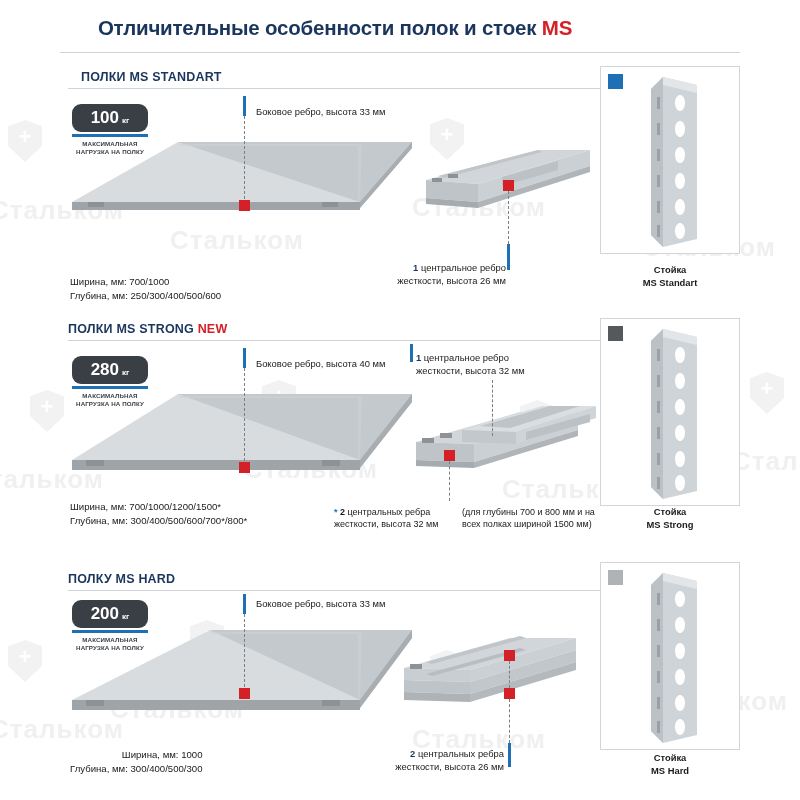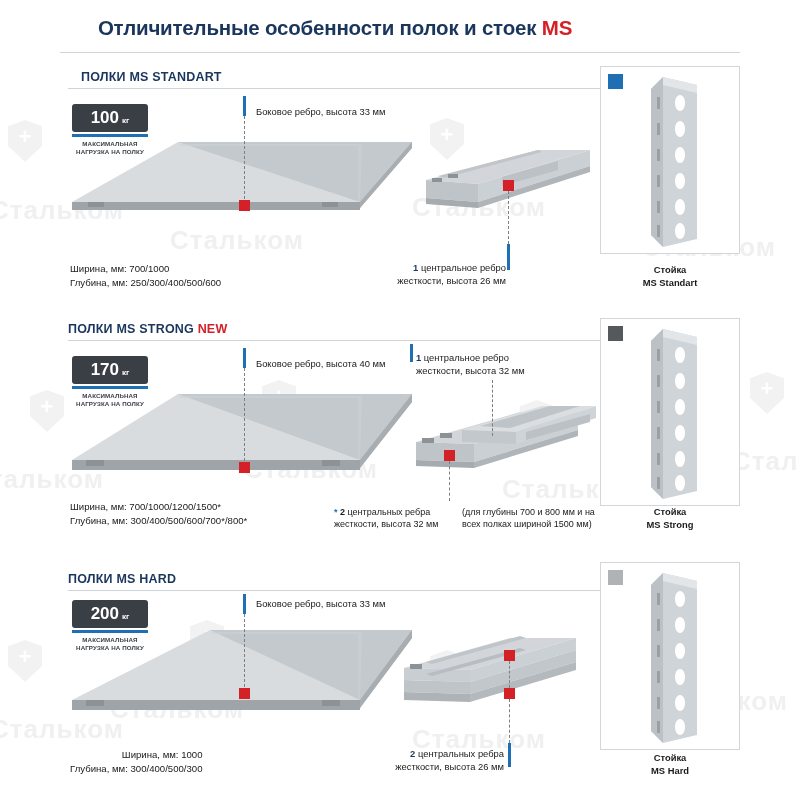--- a/index.html
+++ b/index.html
@@ -47,21 +47,21 @@
   .sec-title {
     position:absolute; font-size:12.5px; font-weight:bold; color:#1b365d;
     letter-spacing:0.2px;
   }
   .sec-title .new { color:#d42027; }
   .sec-rule { position:absolute; height:1px; background:#cfd4da; }
 
   
   .badge { position:absolute; width:76px; text-align:center; }
   .badge .box {
-    background:#3a3f45; color:#fff; border-radius:3px;
+    background:#3a3f45; color:#fff; border-radius:9px;
     padding:5px 4px 6px; display:flex; align-items:baseline; justify-content:center; gap:3px;
   }
   .badge .num { font-size:17px; font-weight:bold; line-height:1; }
   .badge .unit { font-size:8px; font-weight:bold; }
   .badge .bar { height:3px; background:#1f6fb4; margin-top:2px; }
   .badge .cap {
     font-size:6.2px; font-weight:bold; color:#3a3f45; margin-top:3px; line-height:1.35;
     letter-spacing:0.1px;
   }
   
@@ -179,21 +179,21 @@
 
   <div class="redsq" style="left:503px; top:180px;"></div>
   <div class="dline" style="left:508px; top:191px; height:53px;"></div>
   <div class="vline" style="left:507px; top:244px; height:26px;"></div>
   <div class="callout" style="left:396px; top:262px; width:110px; text-align:right;">
     <b>1</b>
     <span>центральное ребро</span><br>
     <span>жесткости, высота 26 мм</span>
   </div>
 
-  <div class="specs" style="left:70px; top:262px;">
+  <div class="specs" style="left:70px; top:275px;">
     <div>Ширина, мм: 700/1000</div>
     <div>Глубина, мм: 250/300/400/500/600</div>
   </div>
 
   <div class="post-panel" style="left:600px; top:66px; width:140px; height:188px;">
     <svg width="138" height="186" viewBox="0 0 138 186" style="position:absolute;left:0;top:0;">
       <polygon points="62,10 96,18 96,172 62,180 50,168 50,22" fill="#cfd4d8"></polygon>
       <polygon points="50,22 62,10 62,180 50,168" fill="#bcc1c5"></polygon>
       <polygon points="62,10 96,18 96,26 62,18" fill="#e2e6e9"></polygon>
       <g fill="#ffffff">
@@ -222,21 +222,21 @@
 </div>
 
 <div class="section">
   <div class="sec-title" style="left:68px; top:322px;">
     <span>ПОЛКИ MS STRONG </span><span class="new">NEW</span>
   </div>
   <div class="sec-rule" style="left:68px; top:340px; width:672px;"></div>
 
   <div class="badge" style="left:72px; top:356px;">
     <div class="box">
-      <span class="num">170</span>
+      <span class="num">280</span>
       <span class="unit">кг</span>
     </div>
     <div class="bar"></div>
     <div class="cap">
       <span>МАКСИМАЛЬНАЯ</span><br>
       <span>НАГРУЗКА НА ПОЛКУ</span>
     </div>
   </div>
 
   <div class="art" style="left:60px; top:380px;">
@@ -326,21 +326,21 @@
   </div>
   <div class="post-sw" style="left:608px; top:326px; background:#56595c;"></div>
   <div class="post-cap" style="left:590px; top:506px;">
     <span>Стойка</span><br>
     <span>MS Strong</span>
   </div>
 </div>
 
 <div class="section">
   <div class="sec-title" style="left:68px; top:572px;">
-    <span>ПОЛКИ MS HARD</span>
+    <span>ПОЛКУ MS HARD</span>
   </div>
   <div class="sec-rule" style="left:68px; top:590px; width:672px;"></div>
 
   <div class="badge" style="left:72px; top:600px;">
     <div class="box">
       <span class="num">200</span>
       <span class="unit">кг</span>
     </div>
     <div class="bar"></div>
     <div class="cap">

